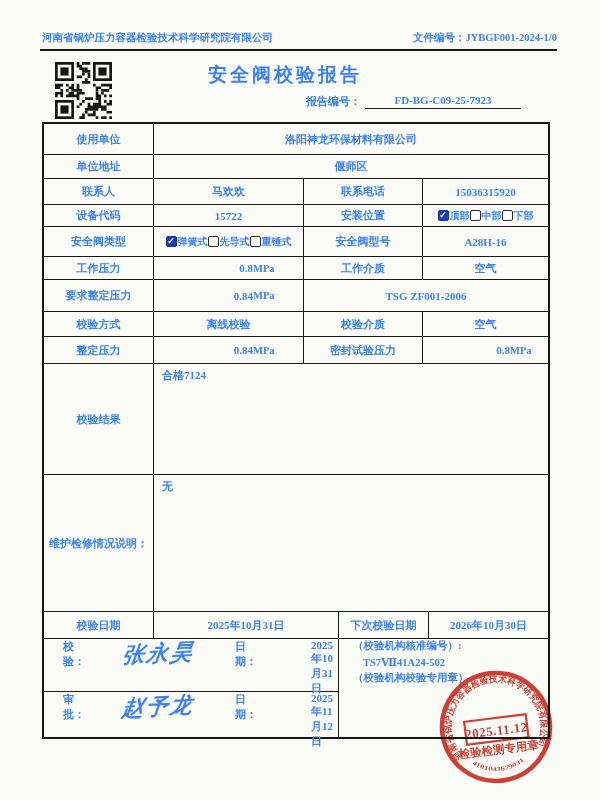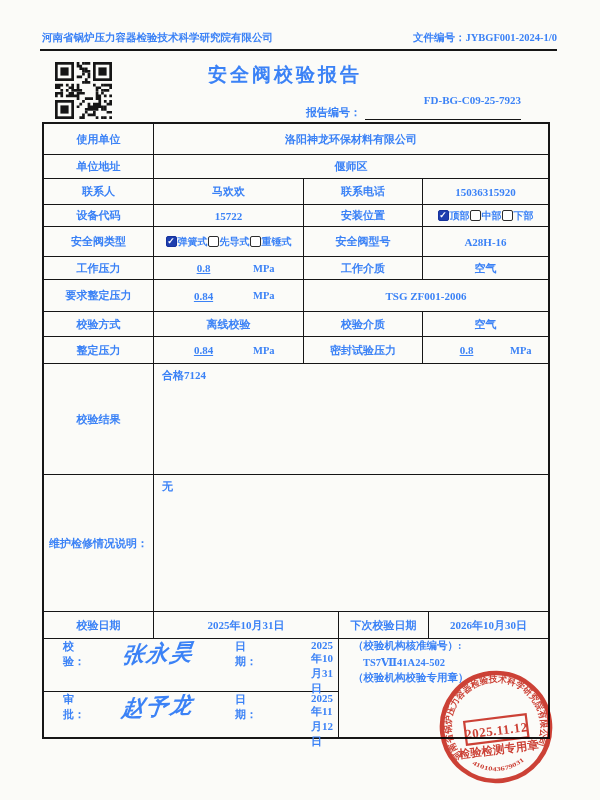--- a/index.html
+++ b/index.html
@@ -6,35 +6,35 @@
   html,body { width:600px; }
   body { font-family:"Liberation Serif","DejaVu Serif",serif; }
   .paper { position:relative; width:600px; height:800px; background:#fbfbf8; color:#3b82f6; overflow:hidden; }
 
   
   .top-header { position:absolute; left:42px; top:31px; width:515px; display:flex; justify-content:space-between; font-size:10.5px; font-weight:700; }
   .header-rule { position:absolute; left:40px; top:49px; width:517px; height:2.4px; background:#161616; }
   .qr { position:absolute; left:55px; top:62px; width:57px; height:57px; }
   .doc-title { position:absolute; left:0; top:62px; width:570px; text-align:center; font-size:19px; font-weight:700; letter-spacing:3px; }
   .report-no { position:absolute; left:306px; top:94px; display:flex; align-items:flex-end; font-size:11px; font-weight:700; }
-  .report-no-value { display:inline-block; width:156px; text-align:right; border-bottom:1.8px solid #161616; padding-bottom:13px; margin-left:4px; }
+  .report-no-value { display:inline-block; width:156px; text-align:center; border-bottom:1.8px solid #161616; padding-bottom:2px; margin-left:4px; }
 
   
   .tbl { position:absolute; left:42px; top:122px; width:508px; border:2px solid #161616; font-size:11px; font-weight:700; }
   .tr { display:flex; border-bottom:1.6px solid #161616; }
   .tr:last-child { border-bottom:none; }
   .td { display:flex; align-items:center; justify-content:center; border-right:1.6px solid #161616; text-align:center; }
   .td:last-child { border-right:none; }
   .r1{height:31px}.r2{height:24px}.r3{height:26px}.r4{height:22px}.r5{height:30px}
   .r6{height:23px}.r7{height:32px}.r8{height:25px}.r9{height:27px}
   .r10{height:111px}.r11{height:137px}.r12{height:27px}.r13{height:98px}
   .c1{width:110px}.c2{width:150px}.c3{width:119px}.c4{flex:1}
   .d2{width:185px}.d3{width:90px}
   .cell-top { align-items:flex-start; justify-content:flex-start; padding:4px 8px; text-align:left; }
-  .vu .vu-v { flex:1; text-align:center;text-decoration:underline; }
+  .vu .vu-v { flex:1; text-align:right; }
   .vu .vu-u { width:50px; text-align:left; font-size:10.5px; }
   .vu.narrow .vu-u { width:38px; }
   .cbgroup { font-size:10px; padding:1px 3px; line-height:13px; }
   .cb { display:inline-block; width:11px; height:11px; border:1.6px solid #2c2c2c; border-radius:2px; margin-right:1px; vertical-align:-2px; position:relative; background:#fff; }
   .cb.checked { background:#1d3eae; border-color:#16329c; }
   .cb.checked::after { content:"✓"; position:absolute; left:0; top:-1px; width:100%; text-align:center; font-size:9px; line-height:11px; color:#fff; font-weight:700; }
 
   
   .sig-left { width:295px; border-right:1.6px solid #161616; display:flex; flex-direction:column; }
   .sig-row { display:flex; padding-left:19px;gap:36px; }

